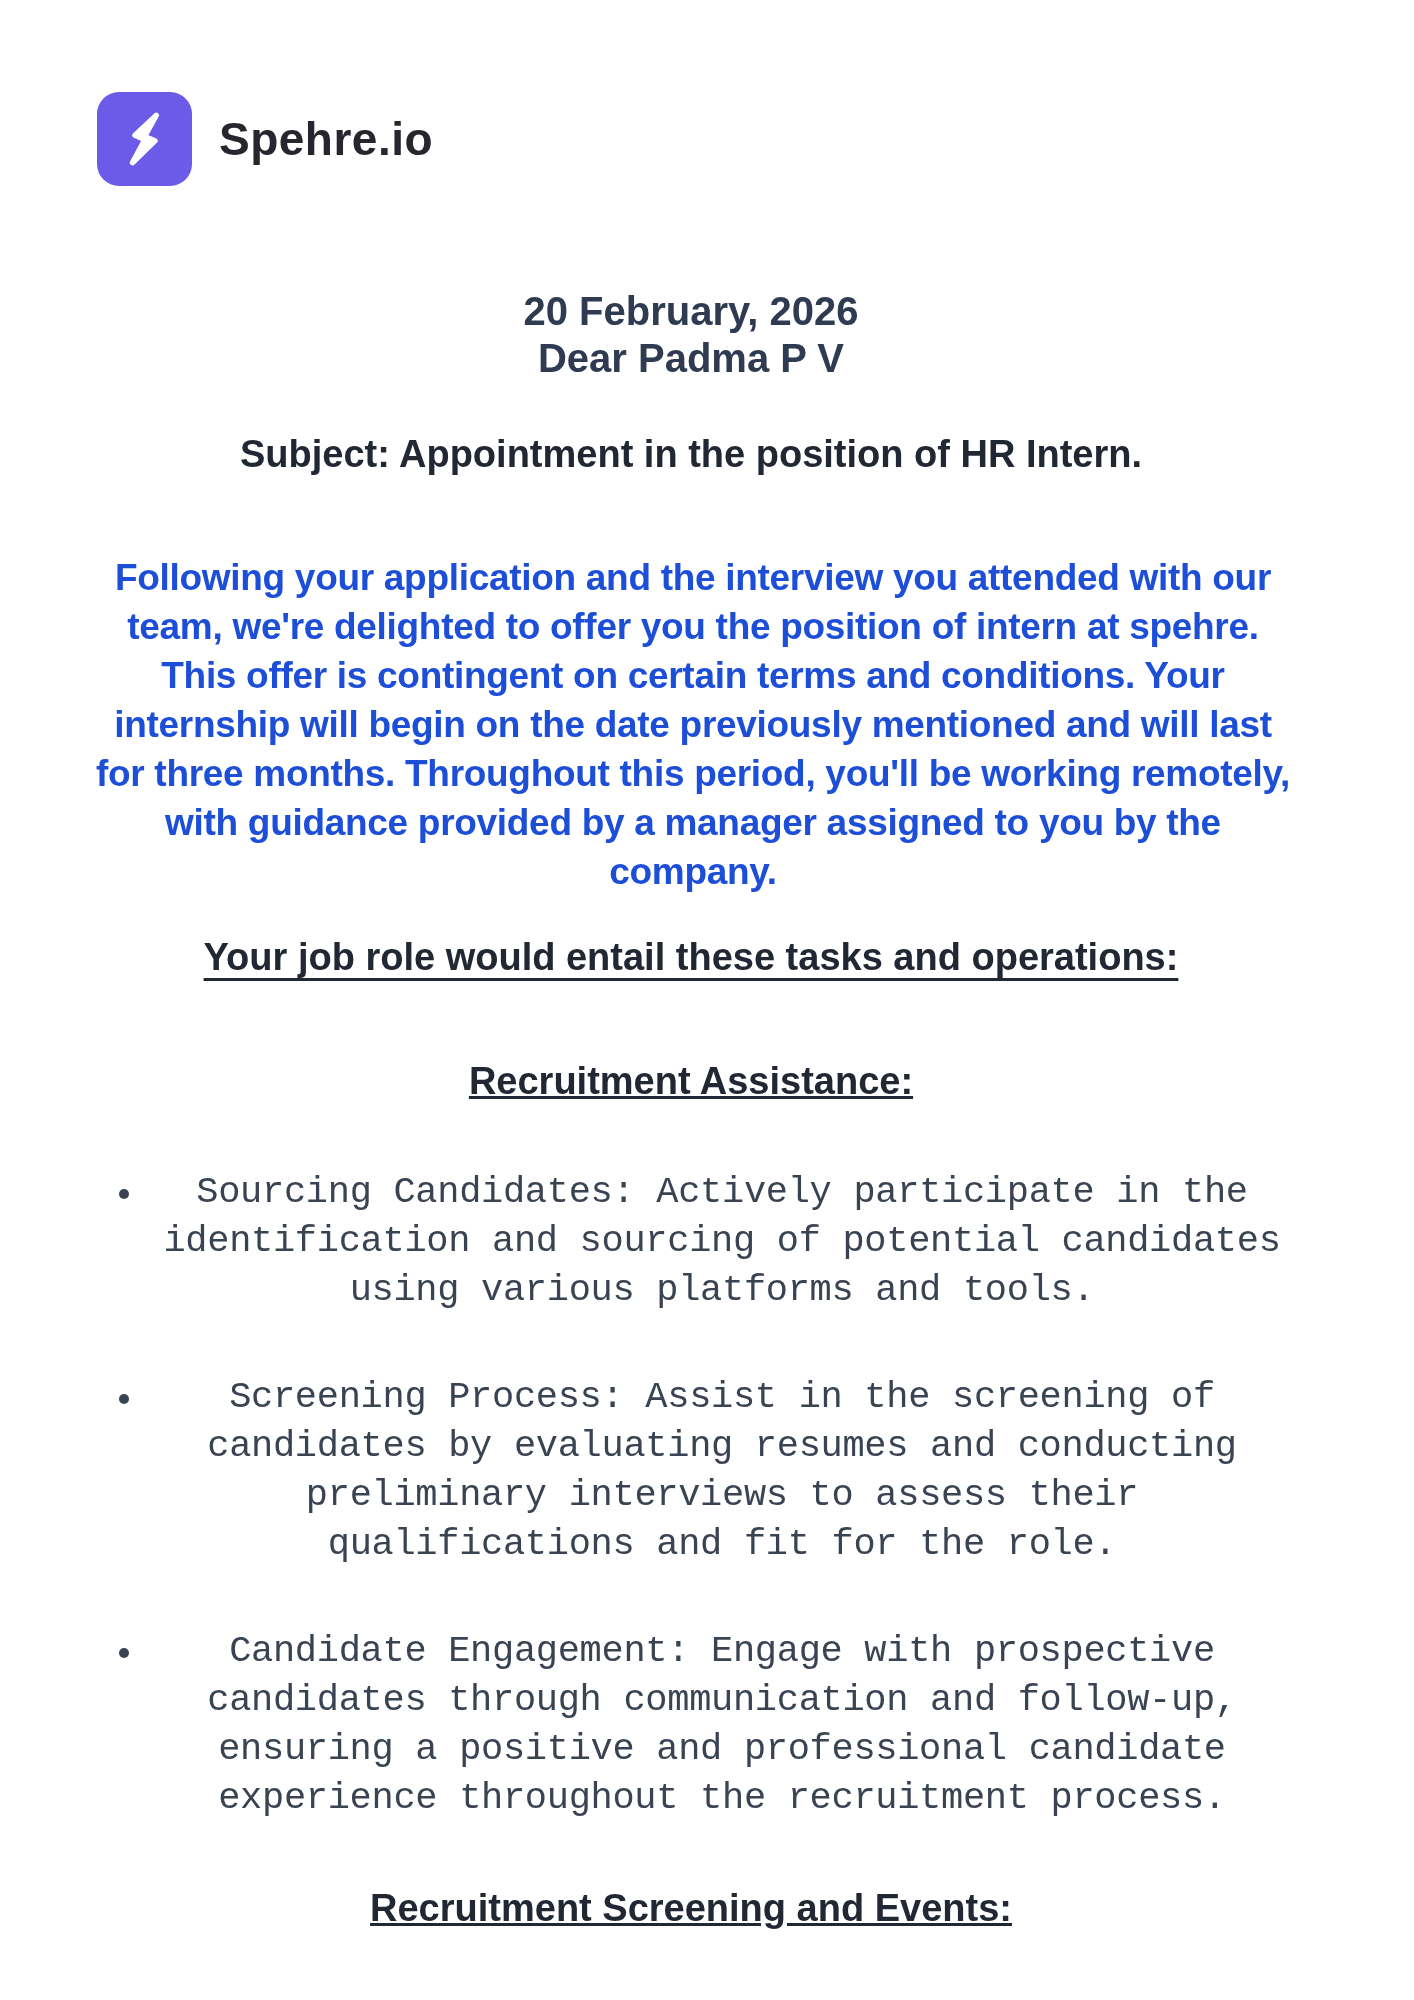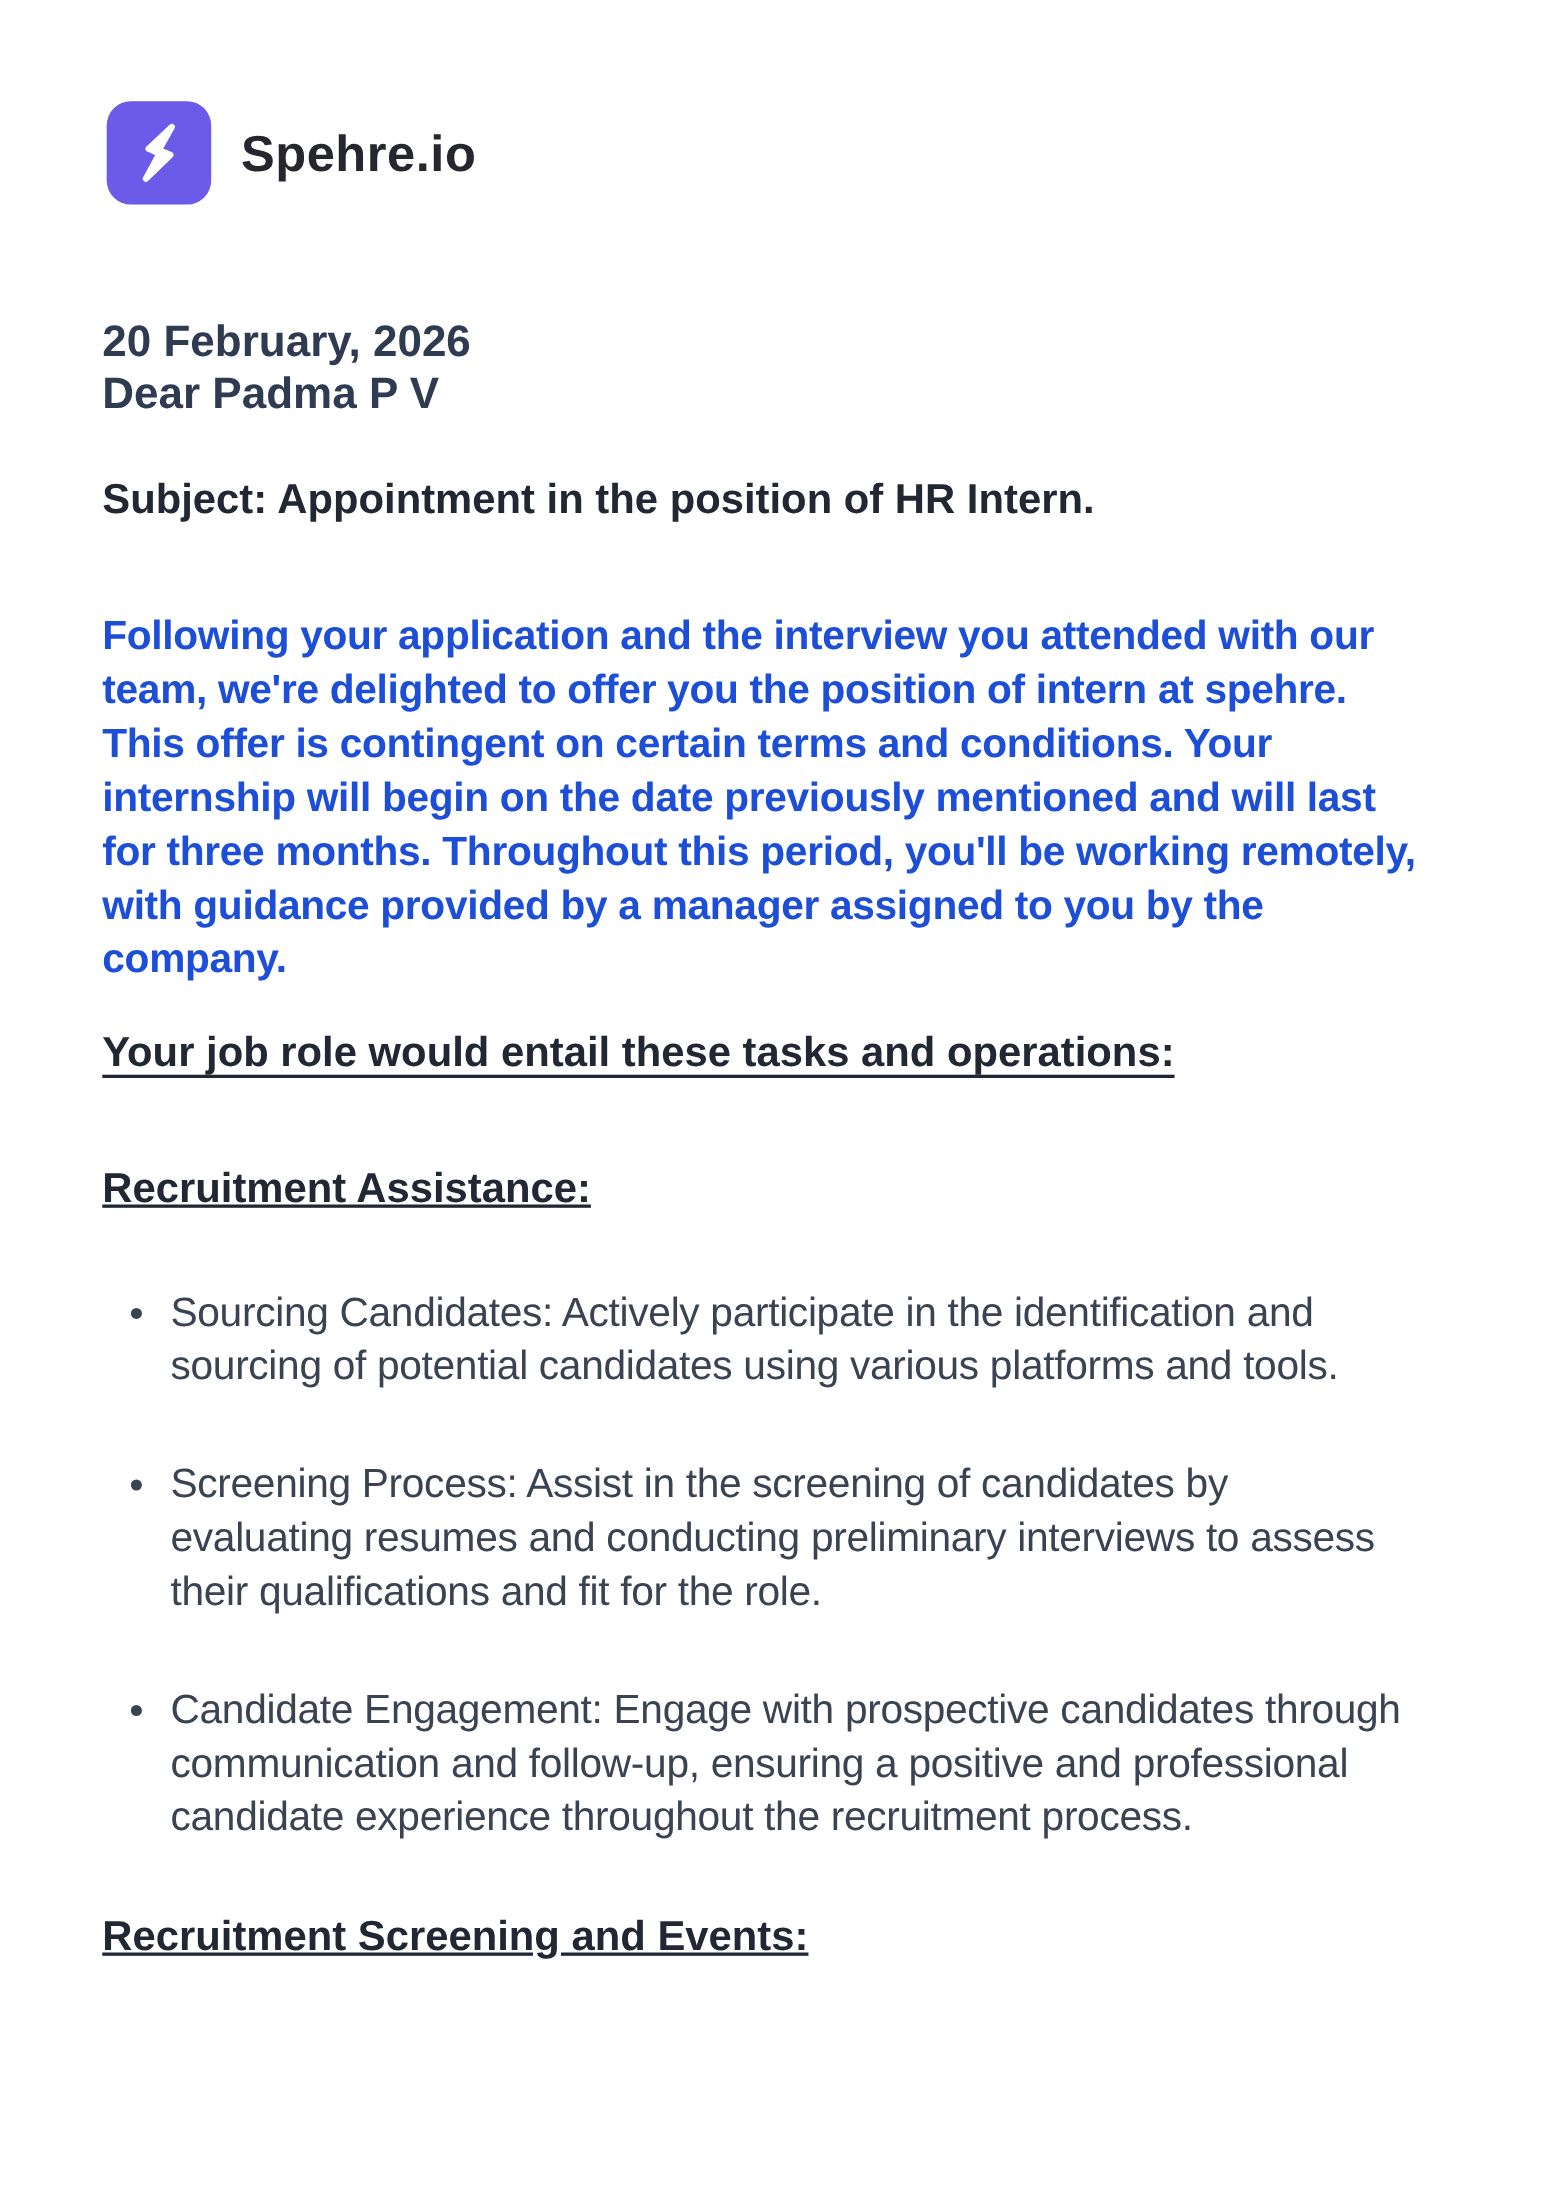--- a/index.html
+++ b/index.html
@@ -8,20 +8,21 @@
     font-family: "Liberation Sans", "DejaVu Sans", sans-serif;
     width: 1414px;
   }
   .page {
     position: relative;
     width: 1414px;
     height: 2000px;
     background: #ffffff;
     padding: 92px 125px 0 93px;
     overflow: hidden;
+    text-align: center;
   }
   
   .brand {
     display: flex;
     align-items: center;
     gap: 27px;
     margin-left: 4px;
   }
   .logo-tile {
     width: 95px;
@@ -79,20 +80,21 @@
     text-decoration: underline;
     text-decoration-thickness: 3px;
     text-underline-offset: 8px;
   }
   .assistance-heading { margin-top: 78px; }
   .campaigns-heading { margin-top: 62px; }
   
   .bullet-list {
     list-style: none;
     margin-top: 64px;
+    font-family: Liberation Mono, monospace;
   }
   .bullet-item {
     display: flex;
     align-items: flex-start;
     padding-left: 26px;
   }
   .bullet-item + .bullet-item { margin-top: 58px; }
   .bullet-dot {
     flex: 0 0 auto;
     width: 10px;

